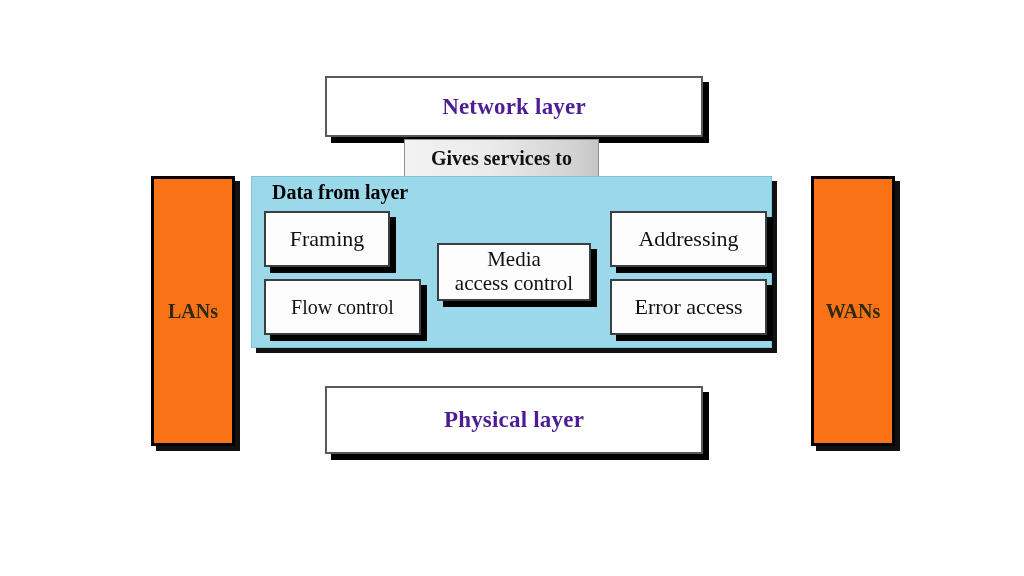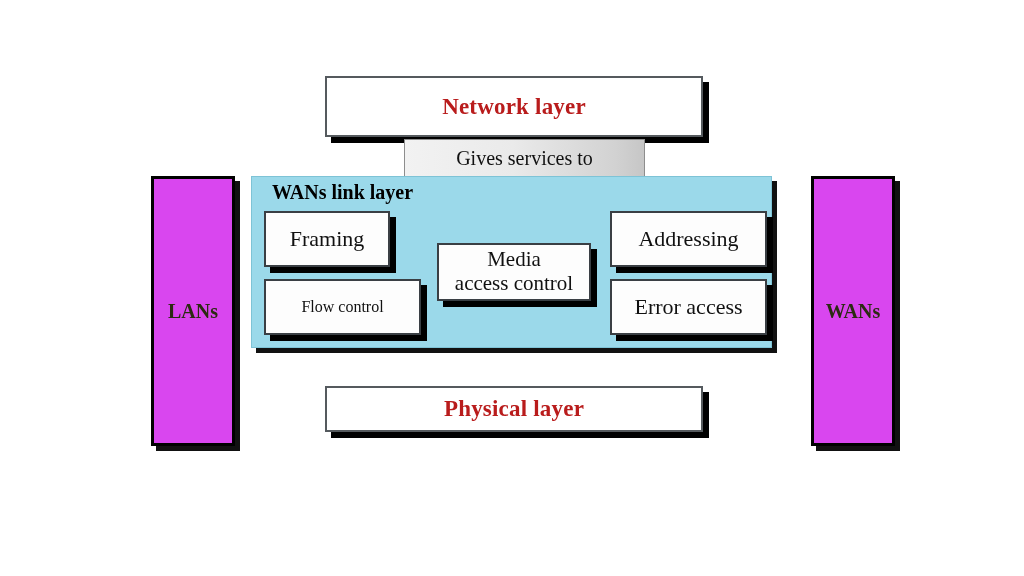--- a/index.html
+++ b/index.html
@@ -24,21 +24,21 @@
   .shadow-soft { box-shadow: 5px 5px 0 0 #111111; }
 
   
   .layer-box {
     background: #ffffff;
     border: 2px solid #555a5e;
     display: flex;
     align-items: center;
     justify-content: center;
     font-weight: bold;
-    color: #b91c1c;
+    color: #4c1d95;
     letter-spacing: 0.2px;
   }
 
   
   .service-band {
     background: linear-gradient(to right, #f2f2f2 0%, #eaeaea 45%, #d2d2d2 88%, #c6c6c6 100%);
     border: 1px solid #8d8d8d;
     display: flex;
     align-items: center;
     justify-content: center;
@@ -64,74 +64,74 @@
     display: flex;
     align-items: center;
     justify-content: center;
     text-align: center;
     color: #111111;
     line-height: 1.12;
   }
 
   
   .scope-box {
-    background: #d946ef;
+    background: #f97316;
     border: 3px solid #000000;
     display: flex;
     align-items: center;
     justify-content: center;
     font-weight: bold;
     color: #2b2b12;
   }
 </style>
 </head>
 <body>
 
 <div id="canvas">
 
   <div class="abs layer-box shadow-hard" style="left:325px; top:76px; width:378px; height:61px; font-size:23px;">
     <span>Network layer</span>
   </div>
 
-  <div class="abs service-band" style="left:404px; top:139px; width:241px; height:38px; font-size:20px;">
+  <div class="abs service-band" style="left:404px; top:139px; width:195px; height:38px; font-size:20px;font-weight:bold;">
     <span>Gives services to</span>
   </div>
 
   <div class="abs scope-box shadow-soft" style="left:151px; top:176px; width:84px; height:270px; font-size:20px;">
     <span>LANs</span>
   </div>
 
   <div class="abs scope-box shadow-soft" style="left:789px; top:176px; width:84px; height:270px; font-size:20px;margin-left:22px;">
     <span>WANs</span>
   </div>
 
   <div class="abs shadow-soft" id="dll-panel" style="left:251px; top:176px; width:521px; height:172px;">
 
-    <div id="dll-title" style="left:20px; top:4px; font-size:20px;">WANs link layer</div>
+    <div id="dll-title" style="left:20px; top:4px; font-size:20px;">Data from layer</div>
 
     <div class="abs func-box shadow-hard" style="left:12px; top:34px; width:126px; height:56px; font-size:22px;">
       <span>Framing</span>
     </div>
 
-    <div class="abs func-box shadow-hard" style="left:12px; top:102px; width:157px; height:56px; font-size:16px;">
+    <div class="abs func-box shadow-hard" style="left:12px; top:102px; width:157px; height:56px; font-size:20px;">
       <span>Flow control</span>
     </div>
 
     <div class="abs func-box shadow-hard" style="left:358px; top:34px; width:157px; height:56px; font-size:22px;">
       <span>Addressing</span>
     </div>
 
     <div class="abs func-box shadow-hard" style="left:185px; top:66px; width:154px; height:58px; font-size:21px; flex-direction:column;">
       <span>Media</span>
       <span>access control</span>
     </div>
 
     <div class="abs func-box shadow-hard" style="left:358px; top:102px; width:157px; height:56px; font-size:22px;">
       <span>Error access</span>
     </div>
   </div>
 
 
-  <div class="abs layer-box shadow-hard" style="left:325px; top:386px; width:378px; height:46px; font-size:23px;">
+  <div class="abs layer-box shadow-hard" style="left:325px; top:386px; width:378px; height:68px; font-size:23px;">
     <span>Physical layer</span>
   </div>
 
 </div>
 
 </body></html>

